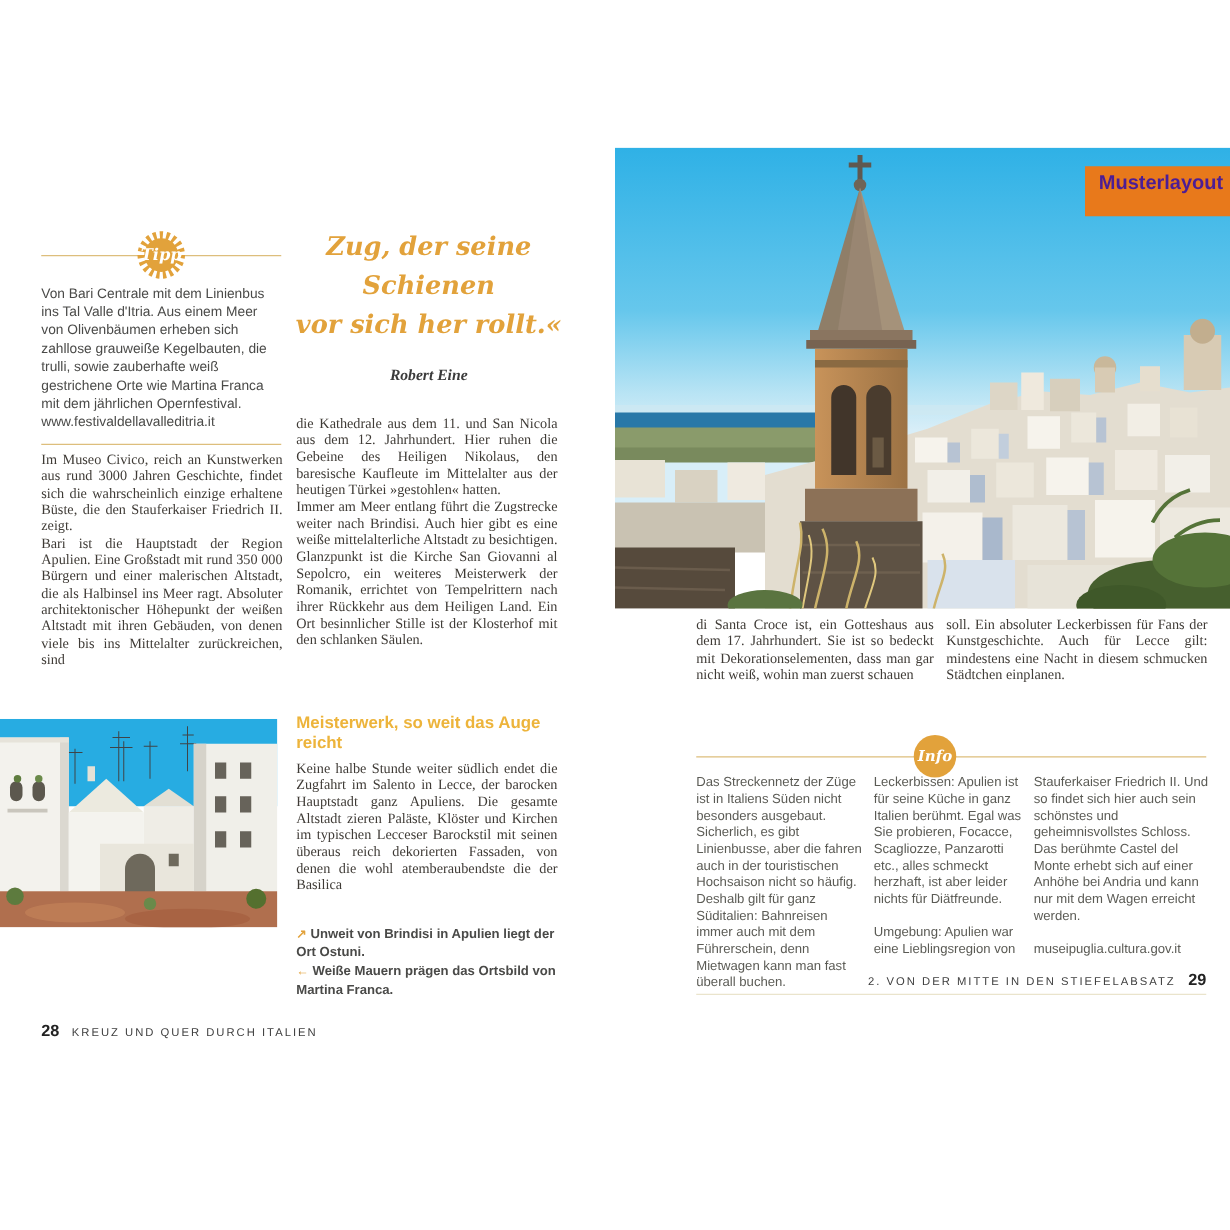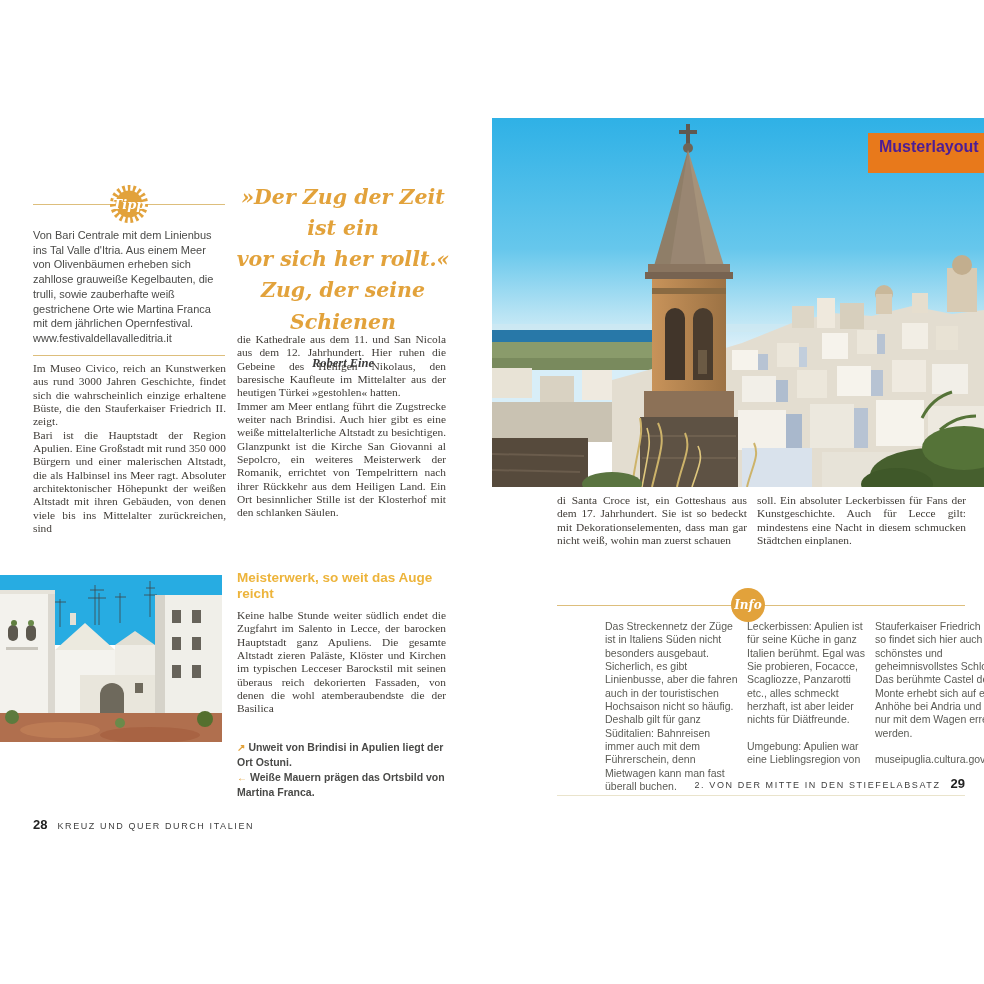--- a/index.html
+++ b/index.html
@@ -5,21 +5,21 @@
   html,body{margin:0;padding:0;background:#ffffff;}
   body{width:984px;height:984px;overflow:hidden;font-family:"Liberation Sans",sans-serif;}
   .spread{position:relative;width:984px;height:984px;background:#fff;}
 
   
   .serif{font-family:"Liberation Serif",serif;font-size:11.4px;line-height:1.17;
          text-align:justify;color:#3F3B36;}
   .serif p{margin:0;}
   .sans-tip{font-size:11px;line-height:1.34;color:#4A4A48;}
   .caption{font-size:10.5px;line-height:1.42;color:#4A4A48;}
-  .info-text{font-size:10.5px;line-height:1.27;color:#5B5B55;margin-left:48px;}
+  .info-text{font-size:10.5px;line-height:1.27;color:#5B5B55;}
   .info-text p{margin:0;}
   .gold-rule{border-top:1px solid #DDBE7C;height:0;position:absolute;}
 
   
   .tip-box{position:absolute;left:33px;top:190px;width:192px;}
   .tip-rule-top{position:absolute;left:0;right:0;top:14px;border-top:1px solid #DDBE7C;}
   .tip-badge{position:absolute;left:50%;top:-6px;transform:translateX(-50%);
              width:40px;height:40px;}
   .tip-badge svg{position:absolute;left:0;top:0;}
   .badge-label{position:absolute;left:0;top:0;width:100%;height:100%;
@@ -87,23 +87,22 @@
         <circle cx="20" cy="20" r="13.5" fill="#E2A23B"></circle>
       </svg>
       <span class="badge-label">Tipp</span>
     </div>
     <p class="tip-text sans-tip"><span>Von Bari Centrale mit dem Linienbus ins Tal Valle d'Itria. Aus einem Meer von Olivenbäumen erheben sich zahllose grauweiße Kegelbauten, die trulli, sowie zauberhafte weiß gestrichene Orte wie Martina Franca mit dem jährlichen Opernfestival.</span>
       <span class="tip-link">www.festivaldellavalleditria.it</span></p>
     <div class="tip-rule-bottom"></div>
   </div>
 
   <div class="quote">
-    <div class="quote-line">»Der Zug der Zeit ist ein</div>
+    <div class="quote-line">Zug, der seine Schienen</div>
     <div class="quote-line">vor sich her rollt.«</div>
-    <div class="quote-line">Zug, der seine Schienen</div>
     <div class="quote-author">Robert Eine</div>
   </div>
 
   <div class="col1 serif">
     <p>Im Museo Civico, reich an Kunstwerken aus rund 3000 Jahren Geschichte, findet sich die wahrscheinlich einzige erhaltene Büste, die den Stauferkaiser Friedrich II. zeigt.</p>
     <p>Bari ist die Hauptstadt der Region Apulien. Eine Großstadt mit rund 350 000 Bürgern und einer malerischen Altstadt, die als Halbinsel ins Meer ragt. Absoluter architektonischer Höhepunkt der weißen Altstadt mit ihren Gebäuden, von denen viele bis ins Mittelalter zurückreichen, sind</p>
   </div>
 
   <div class="col2 serif">
     <p>die Kathedrale aus dem 11. und San Nicola aus dem 12. Jahrhundert. Hier ruhen die Gebeine des Heiligen Nikolaus, den baresische Kaufleute im Mittelalter aus der heutigen Türkei »gestohlen« hatten.</p>

